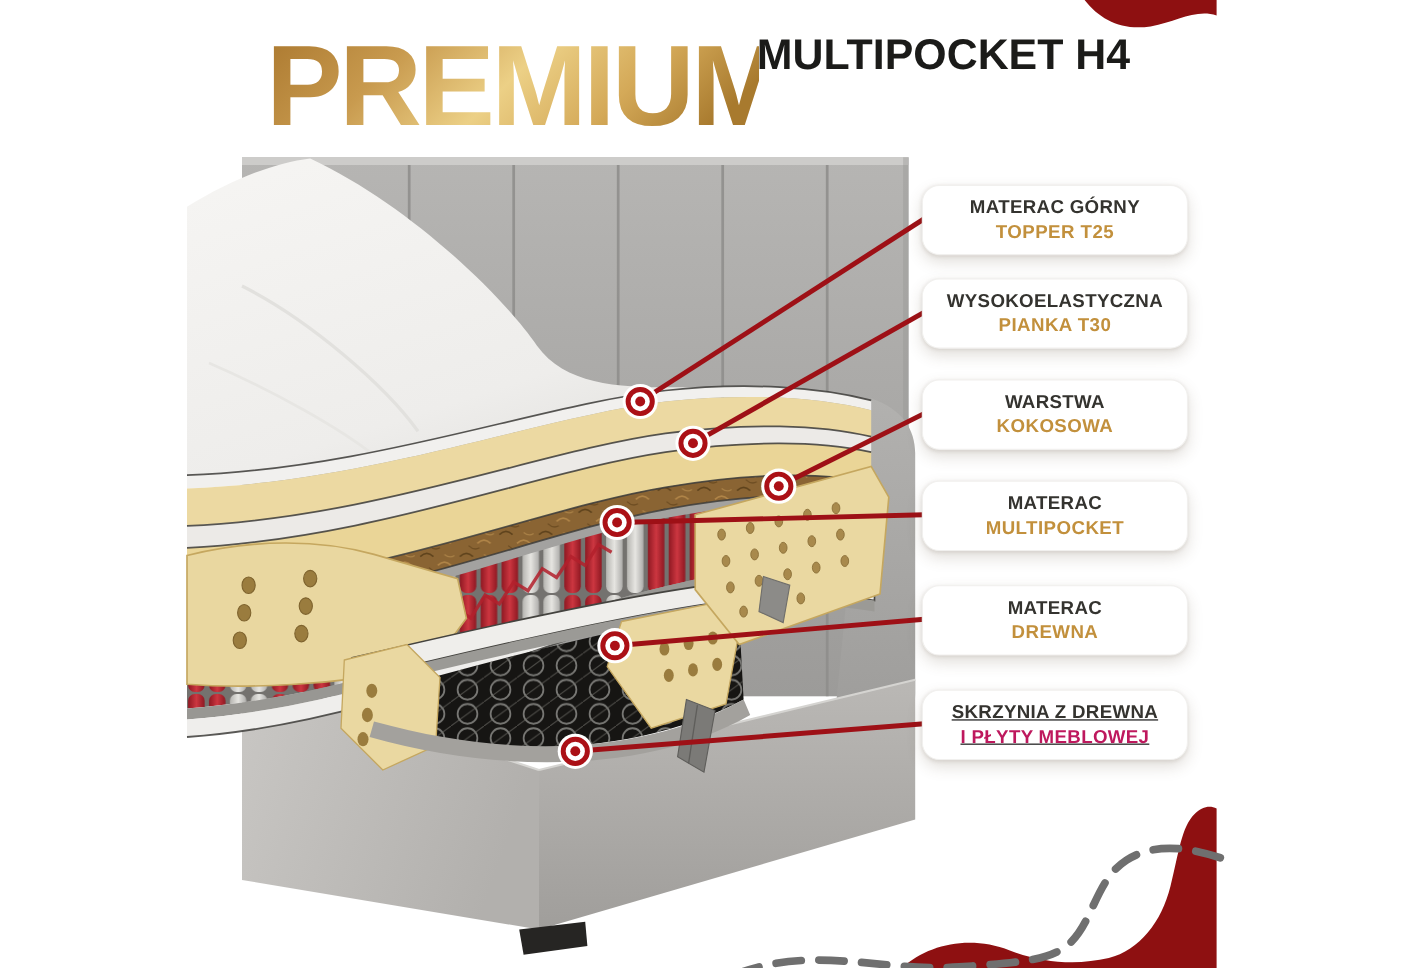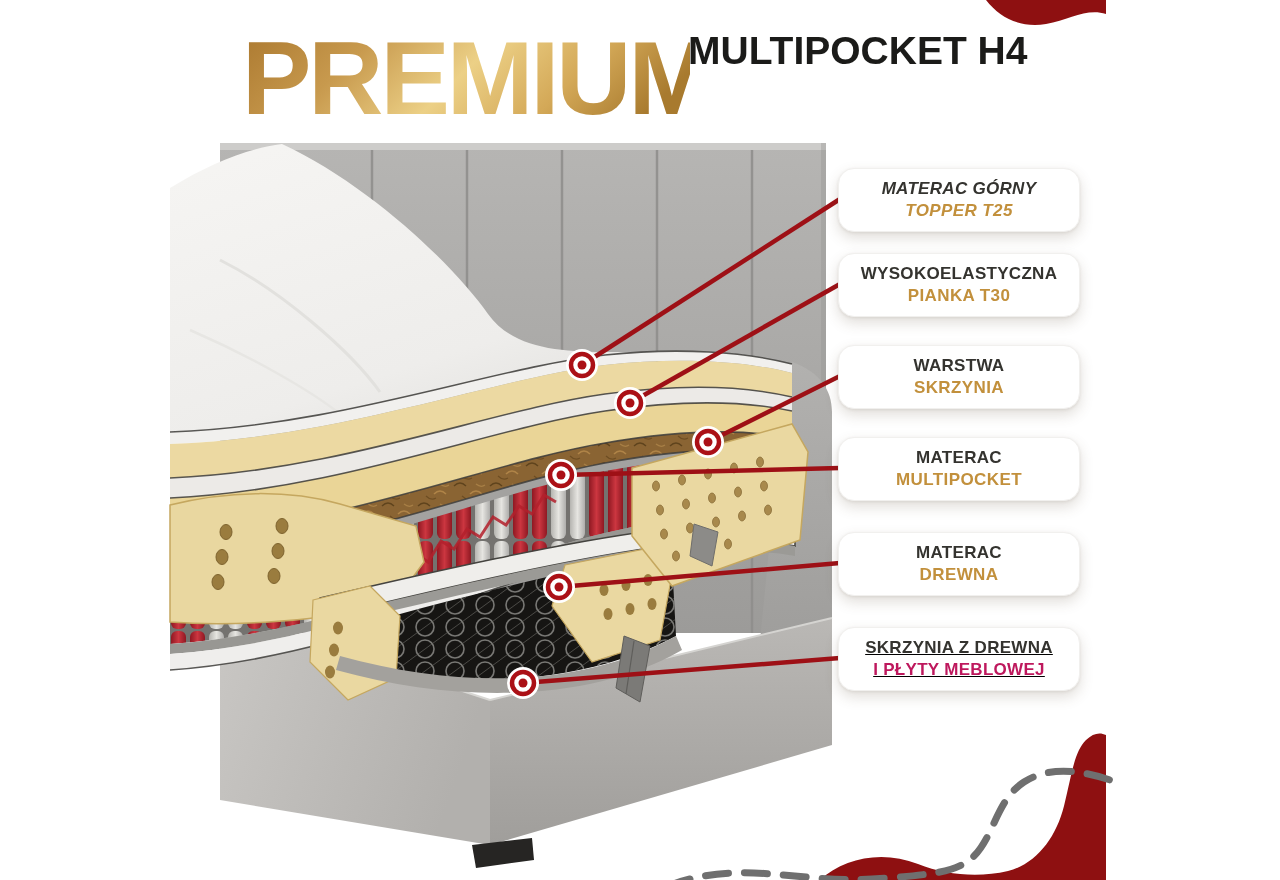--- a/index.html
+++ b/index.html
@@ -13,21 +13,21 @@
   .bed-svg{position:absolute;left:0;top:0;width:1280px;height:880px;}
   
   .label-card{position:absolute;left:818px;width:240px;height:62px;background:#ffffff;
               border:1px solid #f1f0ee;border-radius:16px;
               box-shadow:0 6px 14px rgba(90,70,50,.18), 0 1px 3px rgba(90,70,50,.10);
               display:flex;flex-direction:column;align-items:center;justify-content:center;
               gap:2px;text-align:center;z-index:5;}
   .label-card .line1{font-size:17px;font-weight:700;color:#34332f;letter-spacing:.3px;}
   .label-card .line2{font-size:17px;font-weight:700;color:#c2903c;letter-spacing:.4px;text-align:right;}
   .label-card.plain .line2{color:#be185d;letter-spacing:.3px;}
-  .lc-1{top:168px;font-style:italic;} .lc-2{top:253px;} .lc-3{top:345px;}
+  .lc-1{top:168px;} .lc-2{top:253px;} .lc-3{top:345px;}
   .lc-4{top:437px;} .lc-5{top:532px;} .lc-6{top:627px;text-decoration:underline;}
 </style>
 </head>
 <body>
 
 <div class="canvas">
 
   <svg class="brand-svg" viewBox="0 0 450 112">
     <defs>
       <linearGradient id="goldG" x1="0" y1="0" x2="1" y2="0.25">
@@ -274,21 +274,21 @@
   <div class="label-card lc-1">
     <span class="line1">MATERAC GÓRNY</span>
     <span class="line2">TOPPER T25</span>
   </div>
   <div class="label-card lc-2">
     <span class="line1">WYSOKOELASTYCZNA</span>
     <span class="line2">PIANKA T30</span>
   </div>
   <div class="label-card lc-3">
     <span class="line1">WARSTWA</span>
-    <span class="line2">SKRZYNIA</span>
+    <span class="line2">KOKOSOWA</span>
   </div>
   <div class="label-card lc-4">
     <span class="line1">MATERAC</span>
     <span class="line2">MULTIPOCKET</span>
   </div>
   <div class="label-card lc-5">
     <span class="line1">MATERAC</span>
     <span class="line2">DREWNA</span>
   </div>
   <div class="label-card lc-6 plain">

